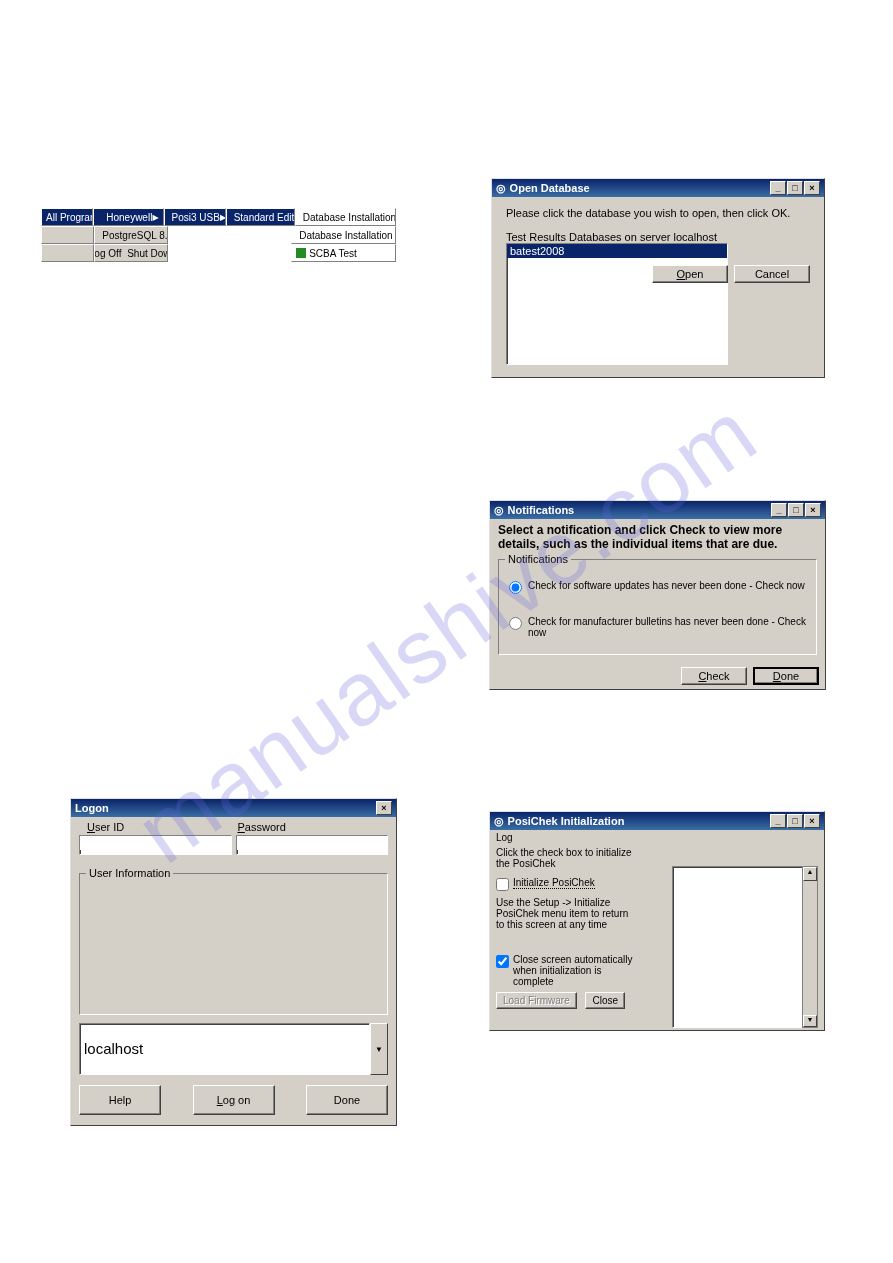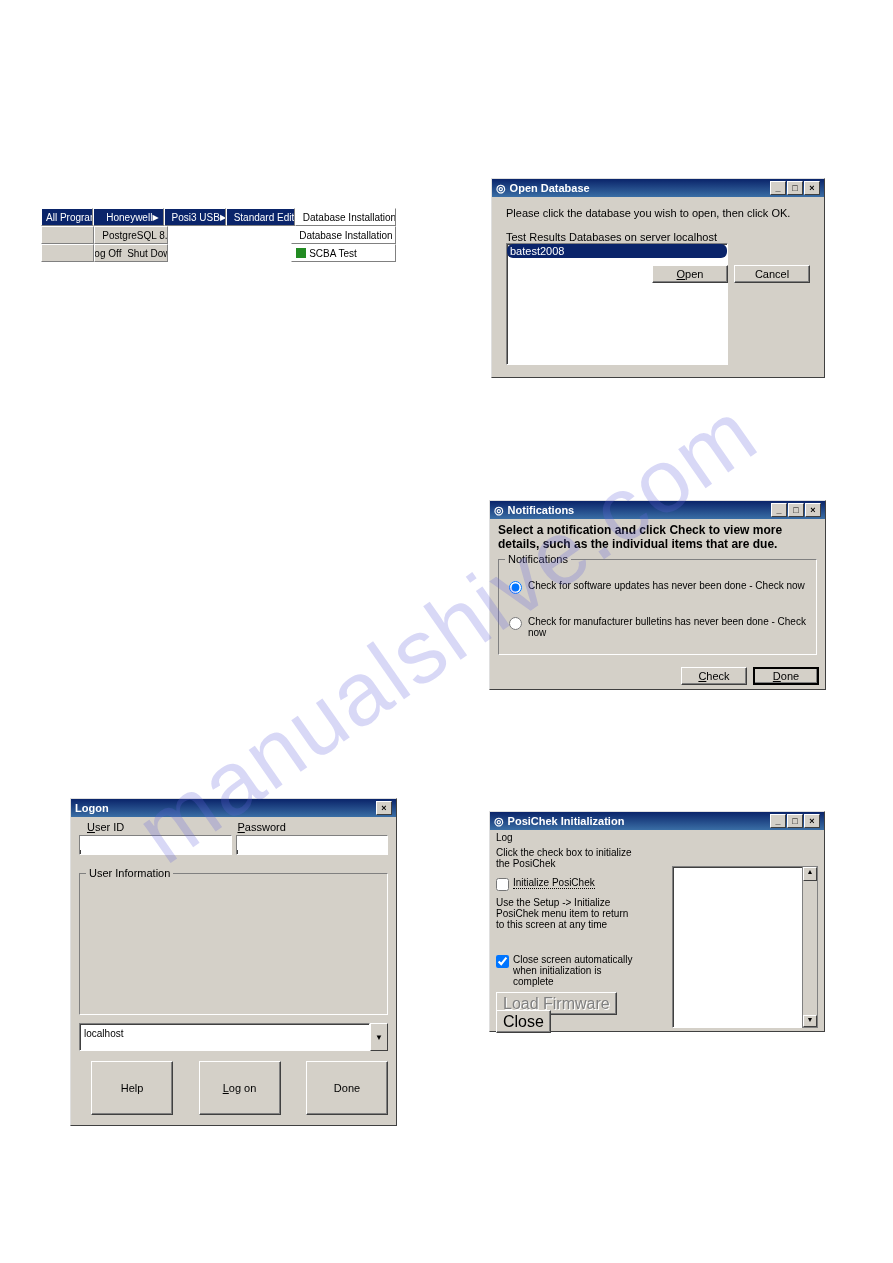--- a/index.html
+++ b/index.html
@@ -22,53 +22,53 @@
 #startmenu .cell { background:#d4d0c8; border:1px solid #fff; border-right-color:#808080; border-bottom-color:#808080; display:flex; align-items:center; padding:0 4px; font-size:10px; white-space:nowrap; overflow:hidden; }
 #startmenu .cell.sel { background:#0a246a; color:#fff; }
 #startmenu .cell.white { background:#fff; }
 #startmenu .ar { margin-left:auto; font-size:8px; }
 #startmenu .ico { width:10px; height:10px; margin-right:3px; display:inline-block; }
 
 
 #opendb { left:491px; top:178px; width:332px; }
 #opendb .body { padding:10px 14px 12px; }
 #opendb .list { height:120px; font-size:11px; }
-#opendb .list .item { background:#0a246a; color:#fff; padding:1px 3px;border-radius:6px; }
+#opendb .list .item { background:#0a246a; color:#fff; padding:1px 3px; }
 #opendb .btncol { position:absolute; right:14px; top:86px; display:flex; gap:6px; }
 #opendb .btncol .btn { width:62px; }
 
 
 #notif { left:489px; top:500px; width:335px; }
 #notif .body { padding:4px 8px 8px; }
 #notif .radiorow { display:flex; align-items:flex-start; margin:6px 4px; font-size:10px; }
 #notif .radiorow input { margin:1px 6px 0 0; }
 #notif .bbar { display:flex; justify-content:flex-end; gap:6px; padding:4px 6px;align-items:center; }
 #notif .bbar .btn { width:52px; }
 
 
 #logon { left:70px; top:798px; width:325px; }
 #logon .body { padding:4px 8px 10px; }
 #logon .lbls { display:flex;margin-left:8px; }
 #logon .lbls div { flex:1; font-size:11px; }
 #logon .inputs { display:flex; gap:4px; margin-top:2px; }
 #logon .inputs .sunken { flex:1; height:18px; }
 #logon .uinfo { height:140px; margin-top:18px; }
 #logon .combo { display:flex; margin-top:8px; }
-#logon .combo .sunken { flex:1; height:18px; padding:4px 4px; font-size:10px; }
+#logon .combo .sunken { flex:1; height:18px; padding:16px 4px; font-size:15px; }
 #logon .combo .dd { width:16px; background:#d4d0c8; border:1px solid #fff; border-right-color:#404040; border-bottom-color:#404040; display:flex; align-items:center; justify-content:center; font-size:8px; }
 #logon .bbar { display:flex; justify-content:space-between; margin-top:10px; }
-#logon .bbar .btn { width:80px; padding:20px 0;margin-left:12px; }
+#logon .bbar .btn { width:80px; padding:8px 0; }
 
 
 #posichek { left:489px; top:811px; width:334px; }
 #posichek .body { padding:2px 6px 8px; font-size:10px; }
 #posichek .left { width:140px; float:left; }
 #posichek .logbox { width:140px; height:160px; position:absolute; right:10px; top:36px; }
 #posichek .bbar { margin-top:8px; }
-#posichek .bbar .btn { width:72px; margin-right:6px; font-size:16px; }
+#posichek .bbar .btn { width:72px; margin-right:6px; font-size:10px; }
 #posichek .bbar .btn.dis { color:#808080; text-shadow:1px 1px #fff; }
 .cb { display:flex; align-items:flex-start; margin:4px 0; }
 .cb input { margin:1px 4px 0 0; }
 .under { text-decoration:underline; }
 </style>
 </head>
 <body>
 
 <div class="watermark">manualshive.com</div>
 

